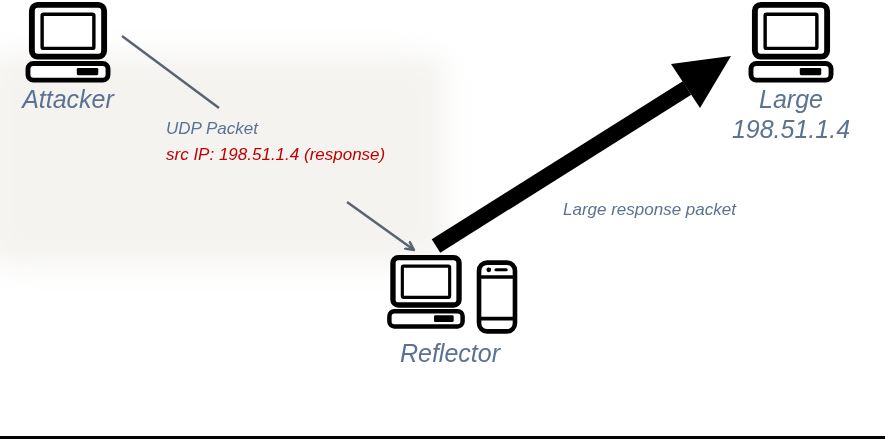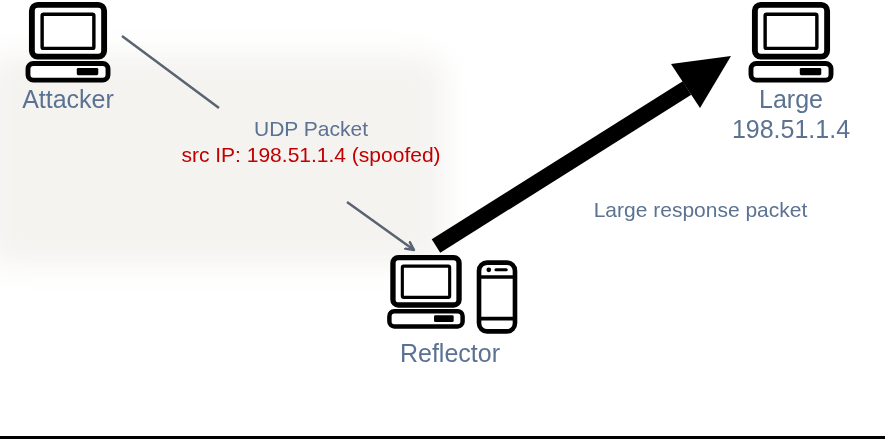--- a/index.html
+++ b/index.html
@@ -1,32 +1,33 @@
 <!DOCTYPE html>
 <html style="--label: #5b7292; --spoofed-red: #c00000; --thin-arrow: #5a6372; --big-arrow: #000000; --icon: #000000; --background-wash: #f4f3f0;"><head>
 <meta charset="utf-8">
 <style>
   html,body{margin:0;padding:0;background:#fff;}
   .canvas{
     position:relative;width:885px;height:445px;overflow:hidden;background:#fff;
     font-family:"Liberation Sans","DejaVu Sans",sans-serif;
+    font-style:italic;
   }
   .wash{
     position:absolute;left:-15px;top:55px;width:460px;height:210px;
     background:var(--background-wash,#f4f3f0);filter:blur(14px);border-radius:20px;
   }
   .overlay{position:absolute;left:0;top:0;width:885px;height:445px;}
   .node{position:absolute;text-align:center;}
   .node-label{
     color:var(--label,#5b7292);font-size:25px;line-height:30px;font-weight:400;
   }
   .node .icons{display:flex;align-items:flex-end;justify-content:center;gap:6px;}
   .annotation{
-    position:absolute;text-align:center;color:var(--label,#5b7292);
-    font-size:21px;line-height:26px;
+    position:absolute;color:var(--label,#5b7292);
+    font-size:17px;line-height:26px;
   }
   .annotation .spoofed{color:var(--spoofed-red,#c00000);}
   .ic{display:block;}
   .ic-stroke{stroke:var(--icon,#000);fill:#fff;}
   .ic-fill{fill:var(--icon,#000);}
   .thin-arrow{stroke:var(--thin-arrow,#5a6372);fill:none;}
   .big-arrow-line{stroke:var(--big-arrow,#000);}
   .big-arrow-head{fill:var(--big-arrow,#000);}
   .bottom-rule{position:absolute;left:0;top:436px;width:885px;height:3px;background:#000;}
 </style>
@@ -94,21 +95,21 @@
         <line x1="3" y1="57" x2="37" y2="57" stroke="#000" stroke-width="3.5"></line>
         <circle class="ic-fill" cx="12" cy="9.5" r="2.3"></circle>
         <line x1="19" y1="9.5" x2="29" y2="9.5" stroke="#000" stroke-width="3" stroke-linecap="round"></line>
       </svg>
     </div>
     <div class="node-label" style="margin-top:8px;">Reflector</div>
   </div>
 
   <div class="annotation" style="left:166px;top:116px;width:290px;">
     <div>UDP Packet</div>
-    <div class="spoofed">src IP: 198.51.1.4 (spoofed)</div>
+    <div class="spoofed">src IP: 198.51.1.4 (response)</div>
   </div>
 
   <div class="annotation" style="left:563px;top:197px;width:275px;">
     <div>Large response packet</div>
   </div>
 
   <div class="bottom-rule"></div>
 </div>
 
 </body></html>

